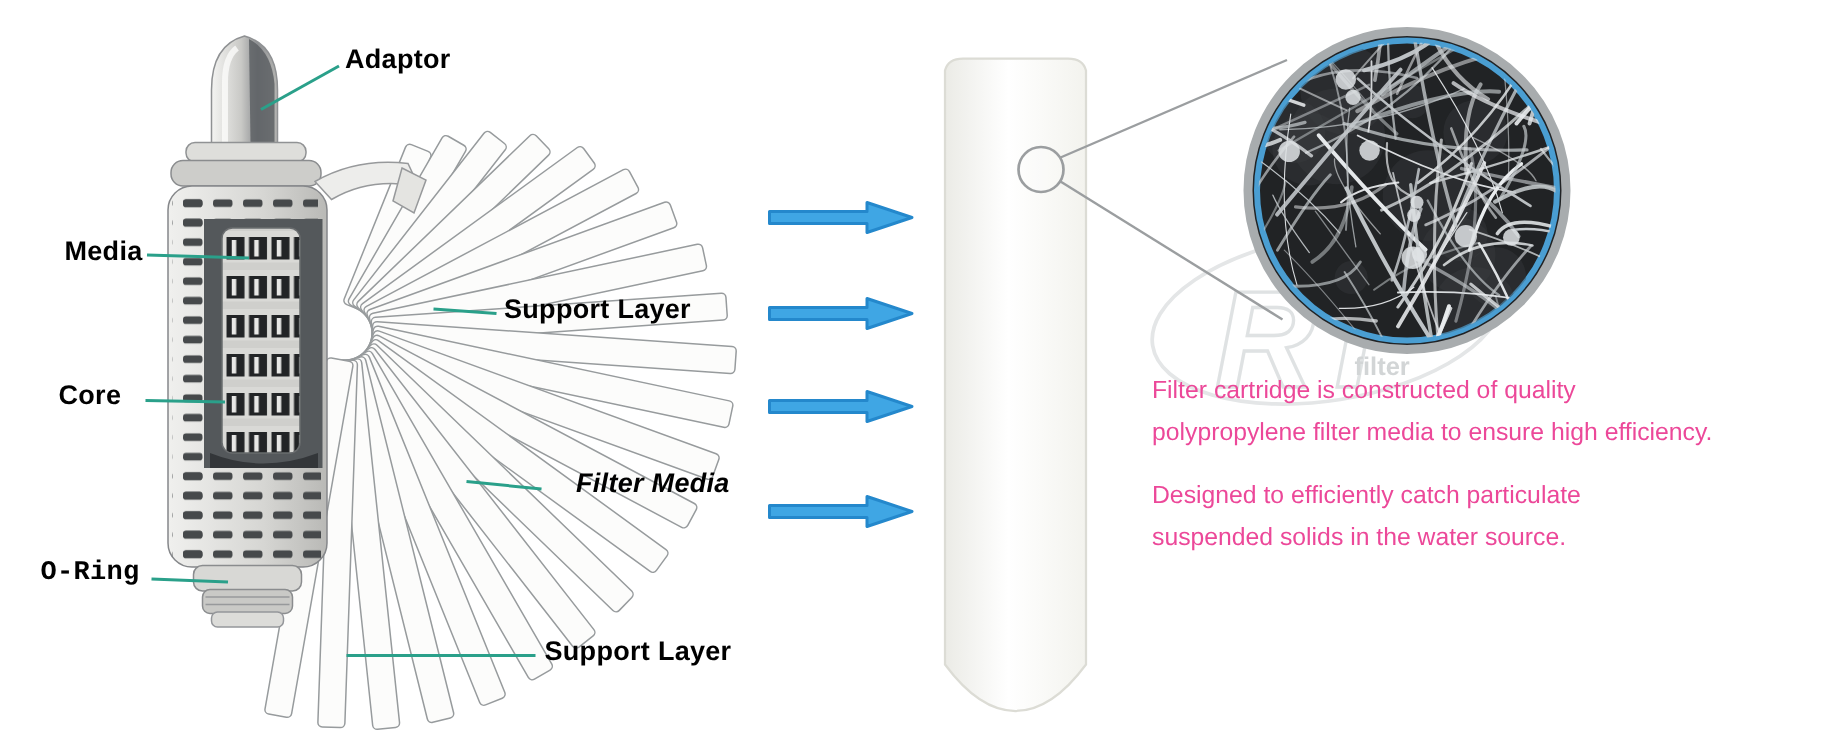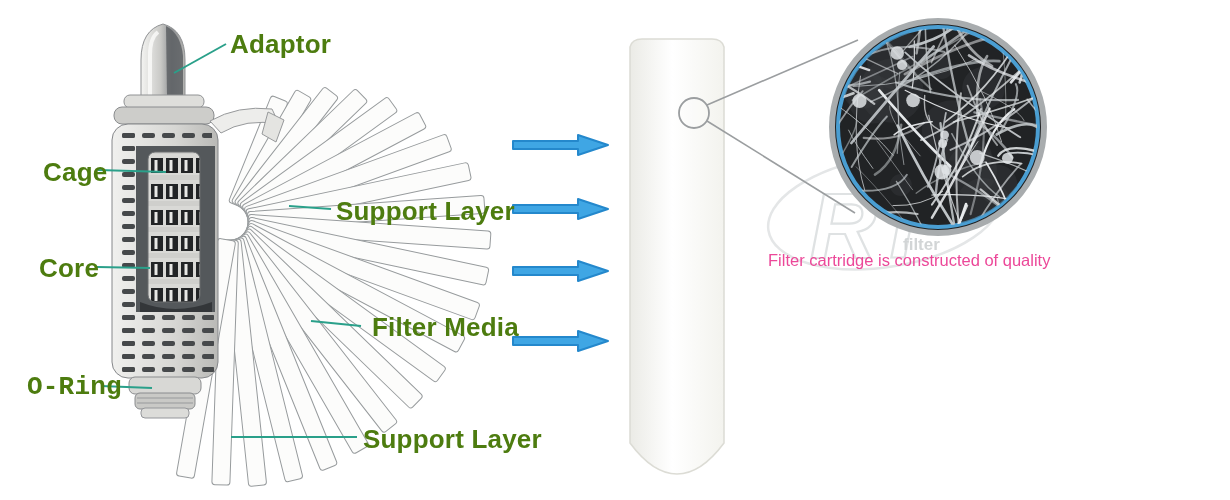--- a/index.html
+++ b/index.html
@@ -1,26 +1,26 @@
 <!DOCTYPE html>
 <html><head>
 <meta charset="utf-8">
 <style>
   html,body{margin:0;padding:0;background:#fff;}
   .canvas{position:relative;width:1230px;height:500px;background:#ffffff;overflow:hidden;
           font-family:"Liberation Sans",sans-serif;}
   .art{position:absolute;left:0;top:0;}
-  .lbl{position:absolute;font-weight:bold;font-size:26px;color:#4d7c0f;white-space:nowrap;
+  .lbl{position:absolute;font-weight:bold;font-size:18px;color:#000000;white-space:nowrap;
        letter-spacing:0.2px;}
   .lbl-adaptor{left:230px;top:29px;}
   .lbl-core{left:43px;top:157px;}
   .lbl-cage{left:39px;top:253px;}
   .lbl-oring{left:27px;top:372px;font-family:Liberation Mono, monospace;}
   .lbl-support-top{left:336px;top:196px;}
-  .lbl-filter-media{left:372px;top:312px;}
+  .lbl-filter-media{left:384px;top:312px;font-style:italic;}
   .lbl-support-bottom{left:363px;top:424px;}
   .desc{position:absolute;left:768px;width:420px;font-size:16.5px;line-height:28px;
         color:#ec4899;}
   .desc-1{top:246px;}
   .desc-2{top:316px;}
 </style>
 </head>
 <body>
 
 <div class="canvas">
@@ -255,23 +255,28 @@
           <circle cx="941.9167945217417" cy="171.85817964275932" r="7.550151231023554" fill="#dfe3e5" opacity="0.85"></circle>
           <circle cx="913.0431057853581" cy="100.30396743493809" r="6.828274758452678" fill="#dfe3e5" opacity="0.85"></circle>
           <circle cx="942.5818061748603" cy="143.463933799029" r="4.485894621110472" fill="#dfe3e5" opacity="0.85"></circle>
           <circle cx="946.3942437171299" cy="169.64952081507374" r="4.955642105059532" fill="#dfe3e5" opacity="0.85"></circle>
           <circle cx="944.6264815818247" cy="134.8512135808851" r="4.373552364005499" fill="#dfe3e5" opacity="0.85"></circle>
         </g>
     </g>
   </svg>
 
   <div class="lbl lbl-adaptor">Adaptor</div>
-  <div class="lbl lbl-core">Cage</div>
+  <div class="lbl lbl-core">Media</div>
   <div class="lbl lbl-cage">Core</div>
   <div class="lbl lbl-oring">O-Ring</div>
   <div class="lbl lbl-support-top">Support Layer</div>
   <div class="lbl lbl-filter-media">Filter Media</div>
   <div class="lbl lbl-support-bottom">Support Layer</div>
 
   <div class="desc desc-1">
     <div>Filter cartridge is constructed of quality</div>
+    <div>polypropylene filter media to ensure high efficiency.</div>
+  </div>
+  <div class="desc desc-2">
+    <div>Designed to efficiently catch particulate</div>
+    <div>suspended solids in the water source.</div>
   </div>
 </div>
 
 </body></html>

